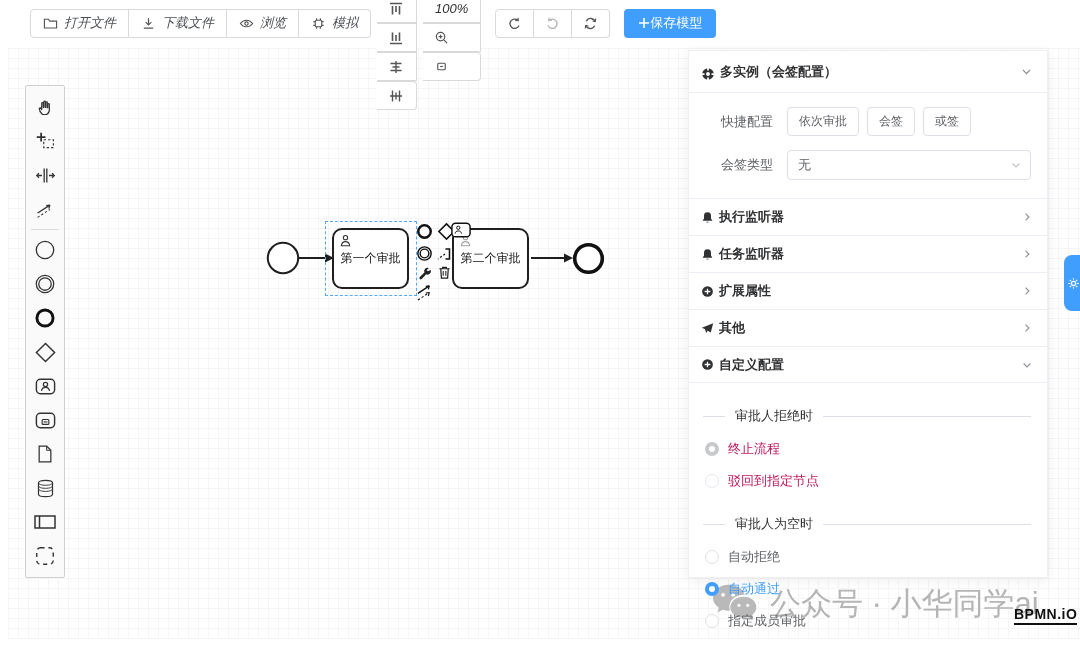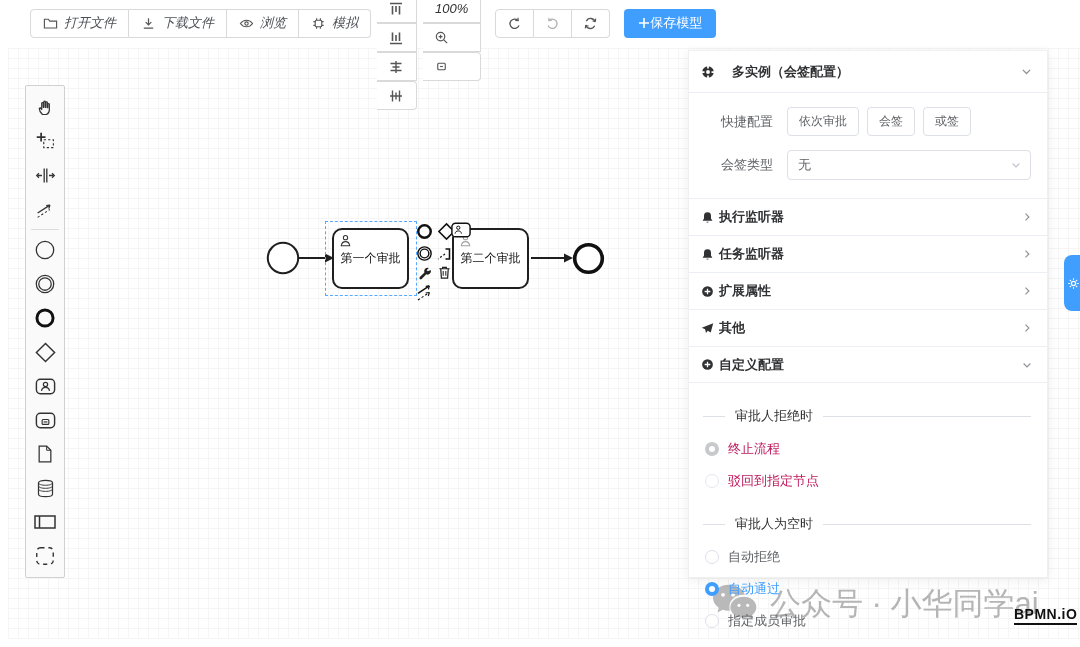--- a/index.html
+++ b/index.html
@@ -55,21 +55,21 @@
   .watermark { position:absolute; left:710px; top:583px; display:flex; align-items:center; gap:12px;
     color:#b5b5b5; font-size:31px; z-index:3; user-select:none; }
   .bpmn-logo { position:absolute; left:1014px; top:606px; font-size:14px; font-weight:800;
     color:#111; letter-spacing:.5px; border-bottom:2px solid #111; padding-bottom:1px; z-index:4; }
 
   
   .panel { position:absolute; left:688px; top:50px; width:360px; height:528px; background:#fff;
     border:1px solid #f0f0f0; box-shadow:0 2px 12px rgba(0,0,0,.07); z-index:20; font-size:13px; }
   .panel-header { height:42px; display:flex; align-items:center; justify-content:space-between;
     padding:0 14px 0 12px; border-bottom:1px solid #ebeef5; cursor:pointer; }
-  .panel-header .ph-left { display:flex; align-items:center; gap:17px; font-weight:700; color:#303133; font-size:13px; }
+  .panel-header .ph-left { display:flex; align-items:flex-end; gap:5px; font-weight:700; color:#303133; font-size:13px; }
   .form-row { display:flex; align-items:center; margin:14px 16px 0 0; }
   .form-label { width:84px; text-align:right; color:#606266; flex:none; margin-right:14px; }
   .quick-btn { background:#fff; border:1px solid #dcdfe6; border-radius:4px; color:#606266;
     font-size:12px; padding:5px 11px; margin-right:8px; cursor:pointer; white-space:nowrap; }
   .select-box { flex:1; height:30px; border:1px solid #dcdfe6; border-radius:4px; display:flex;
     align-items:center; justify-content:space-between; padding:0 8px 0 10px; color:#606266; cursor:pointer; }
   .sections { margin-top:18px; }
   .sec-row { height:37px; display:flex; align-items:center; justify-content:space-between;
     padding:0 14px 0 12px; border-top:1px solid #ebeef5; cursor:pointer;gap:48px; }
   .sec-row:last-child { border-bottom:1px solid #ebeef5; }

